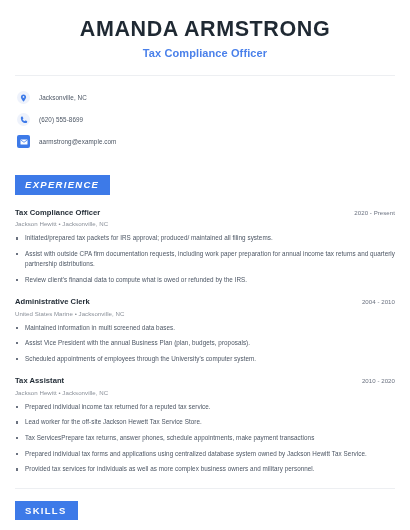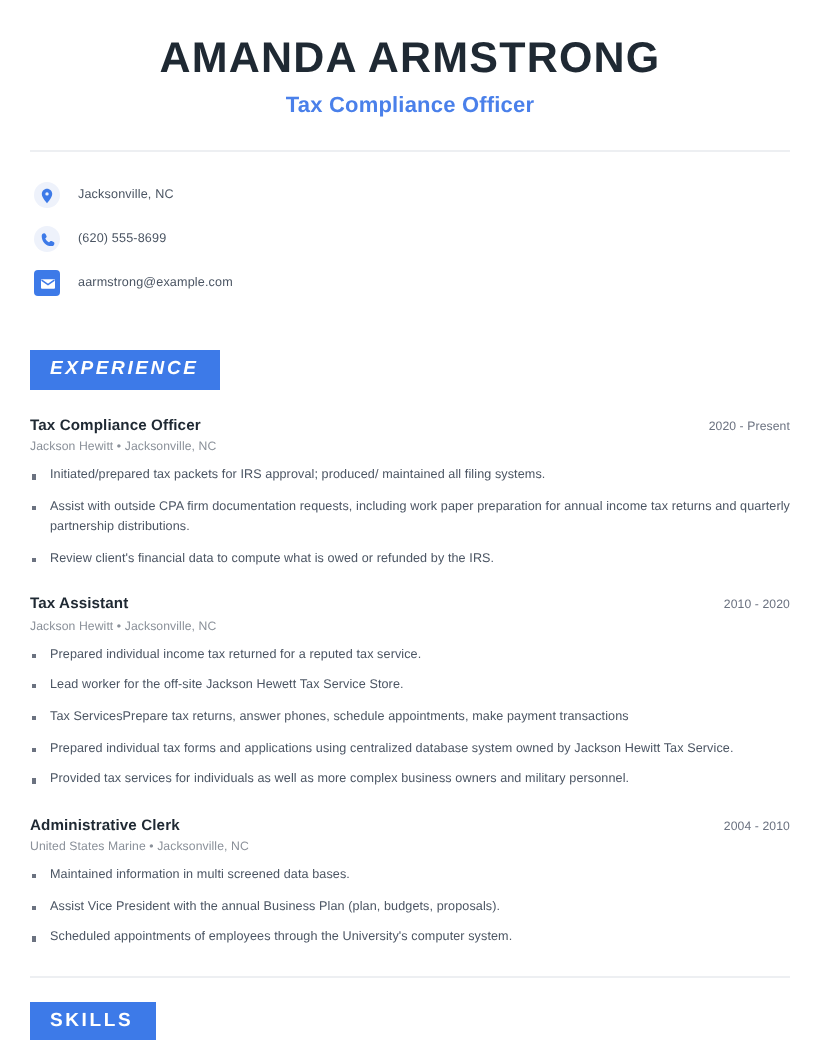--- a/index.html
+++ b/index.html
@@ -219,51 +219,51 @@
     <div class="job">
       <div class="job-head">
         <span class="job-role">Tax Compliance Officer</span>
         <span class="job-dates">2020 - Present</span>
       </div>
       <div class="job-meta">Jackson Hewitt • Jacksonville, NC</div>
       <ul class="bullets">
         <li>Initiated/prepared tax packets for IRS approval; produced/ maintained all filing systems.</li>
         <li>Assist with outside CPA firm documentation requests, including work paper preparation for annual income tax returns and quarterly partnership distributions.</li>
         <li>Review client's financial data to compute what is owed or refunded by the IRS.</li>
+      </ul>
+    </div>
+
+    <div class="job">
+      <div class="job-head">
+        <span class="job-role">Administrative Clerk</span>
+        <span class="job-dates">2004 - 2010</span>
+      </div>
+      <div class="job-meta">United States Marine • Jacksonville, NC</div>
+      <ul class="bullets">
+        <li>Maintained information in multi screened data bases.</li>
+        <li>Assist Vice President with the annual Business Plan (plan, budgets, proposals).</li>
+        <li>Scheduled appointments of employees through the University's computer system.</li>
       </ul>
     </div>
 
     <div class="job">
       <div class="job-head">
         <span class="job-role">Tax Assistant</span>
         <span class="job-dates">2010 - 2020</span>
       </div>
       <div class="job-meta">Jackson Hewitt • Jacksonville, NC</div>
       <ul class="bullets">
         <li>Prepared individual income tax returned for a reputed tax service.</li>
         <li>Lead worker for the off-site Jackson Hewett Tax Service Store.</li>
         <li>Tax ServicesPrepare tax returns, answer phones, schedule appointments, make payment transactions</li>
         <li>Prepared individual tax forms and applications using centralized database system owned by Jackson Hewitt Tax Service.</li>
         <li>Provided tax services for individuals as well as more complex business owners and military personnel.</li>
       </ul>
     </div>
 
-    <div class="job">
-      <div class="job-head">
-        <span class="job-role">Administrative Clerk</span>
-        <span class="job-dates">2004 - 2010</span>
-      </div>
-      <div class="job-meta">United States Marine • Jacksonville, NC</div>
-      <ul class="bullets">
-        <li>Maintained information in multi screened data bases.</li>
-        <li>Assist Vice President with the annual Business Plan (plan, budgets, proposals).</li>
-        <li>Scheduled appointments of employees through the University's computer system.</li>
-      </ul>
-    </div>
-
   </div>
 
   <div class="divider divider-skills"></div>
 
   <div class="section-skills">
     <span class="section-label">SKILLS</span>
   </div>
 
 </div>
 

